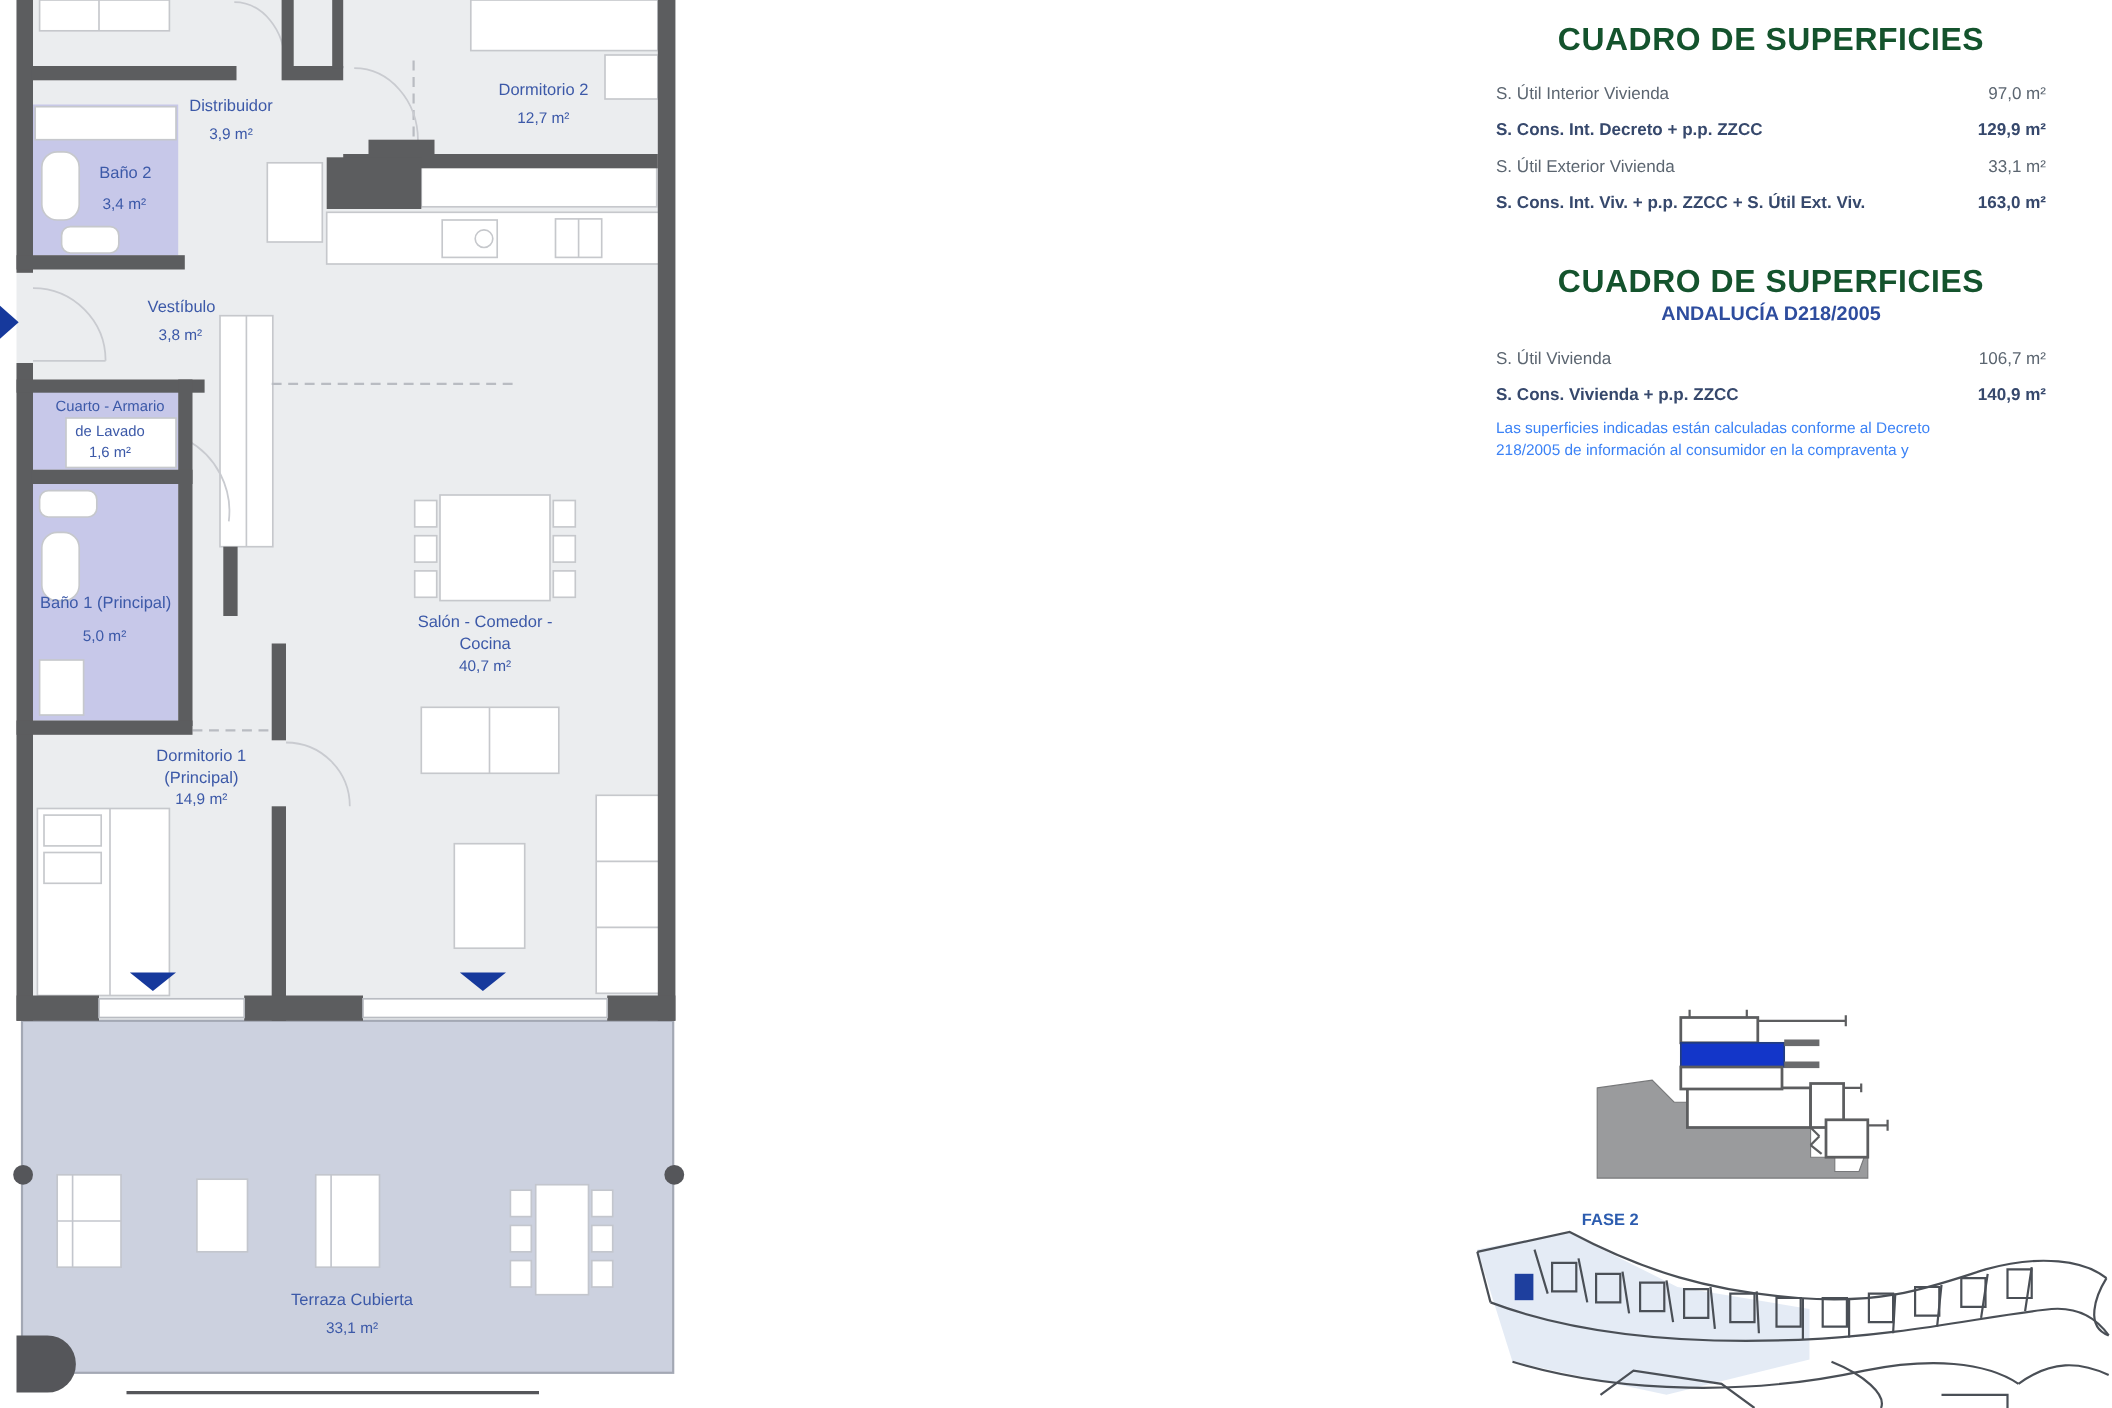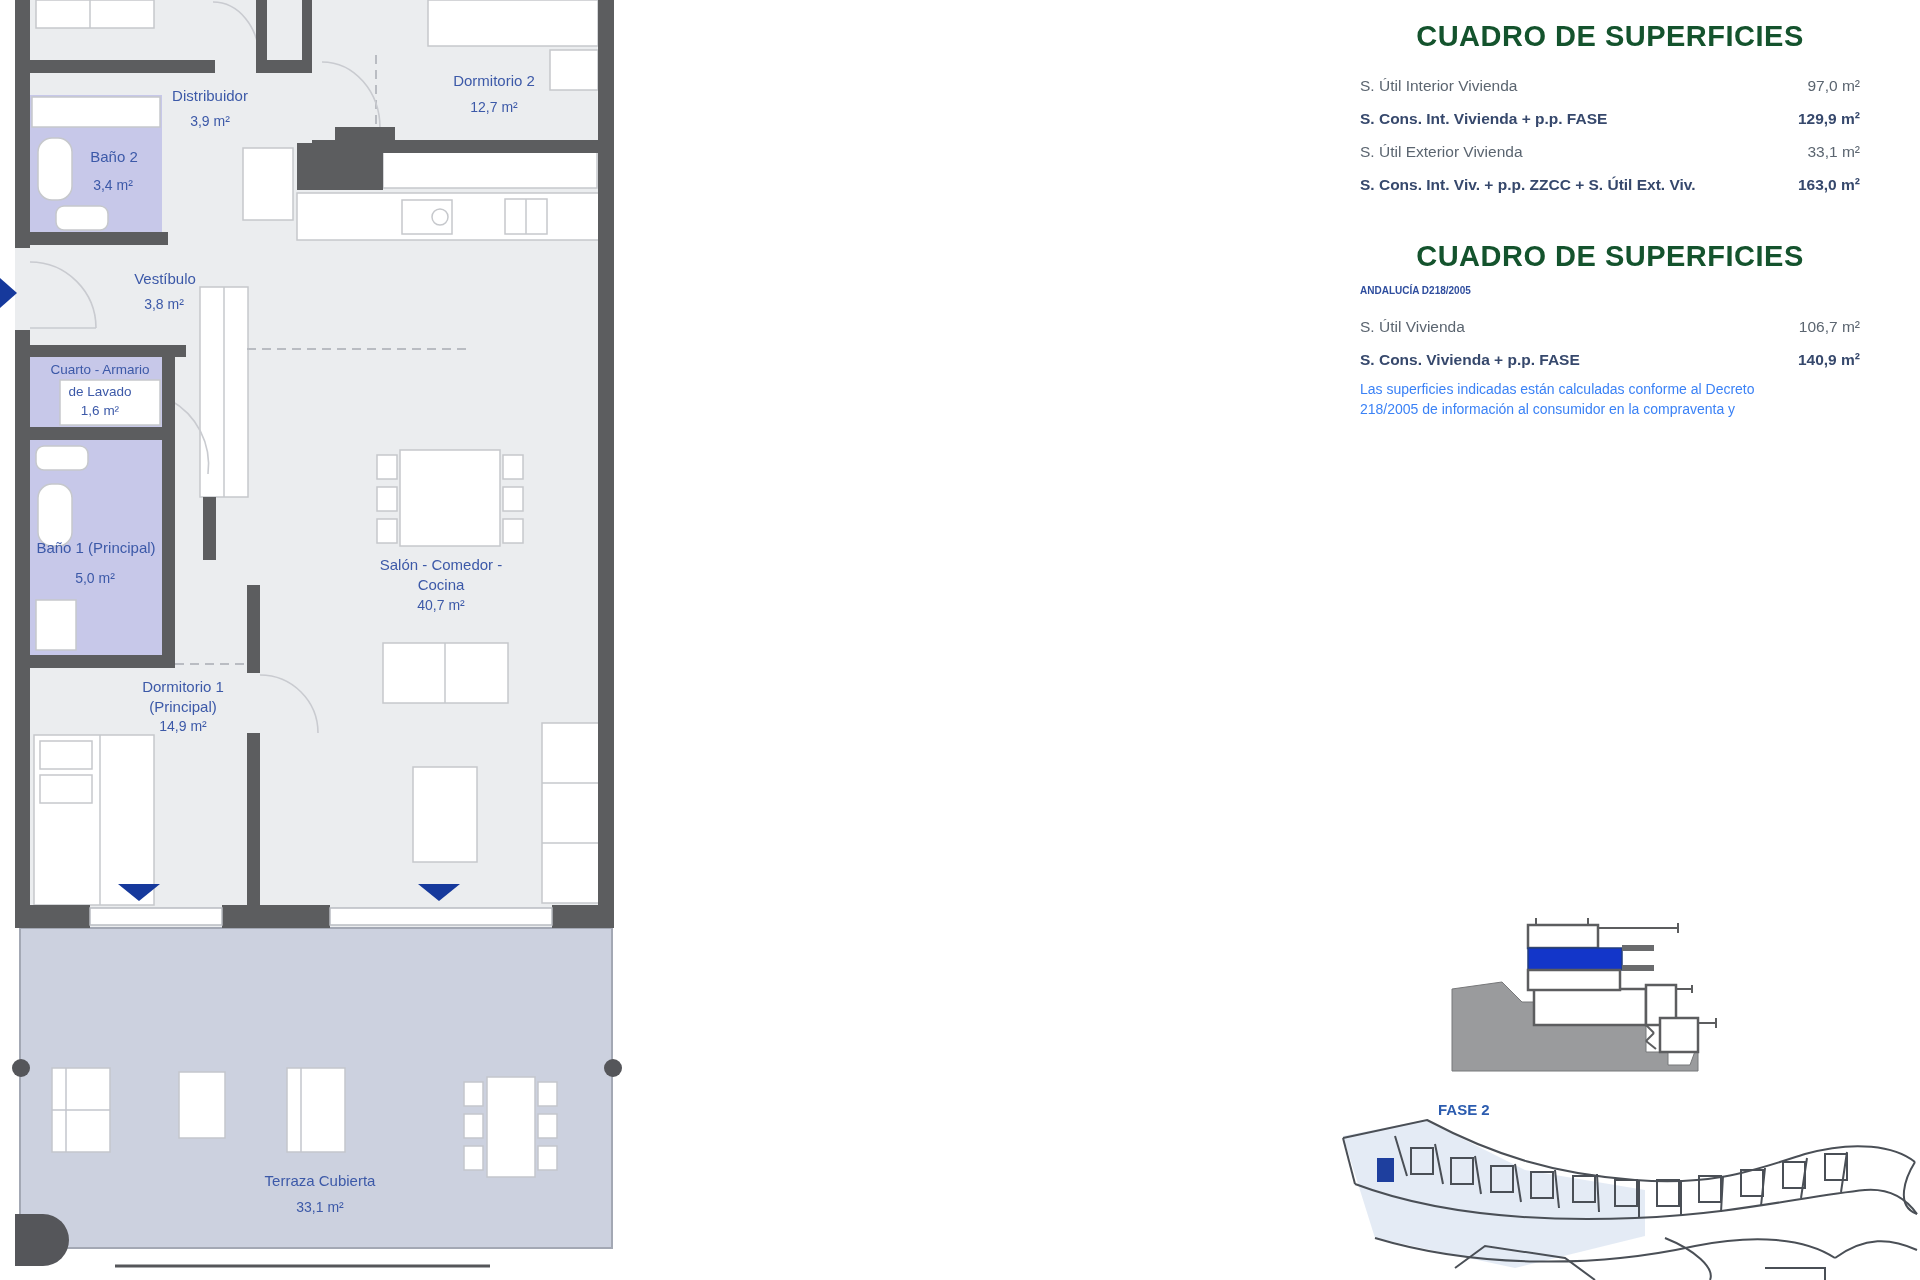--- a/index.html
+++ b/index.html
@@ -3,21 +3,21 @@
 <meta charset="utf-8">
 <style>
   html,body{margin:0;padding:0;background:#ffffff;}
   #stage{position:relative;width:1920px;height:1280px;background:#ffffff;overflow:hidden;
          font-family:"Liberation Sans", sans-serif;}
   svg text{font-family:"Liberation Sans", sans-serif;}
 
   
   .surf-table{position:absolute;width:500px;}
   .surf-title{font-size:29px;font-weight:bold;color:#14532d;text-align:center;letter-spacing:.5px;white-space:nowrap;}
-  .surf-sub{font-size:10px;font-weight:bold;color:#2e4d9e;text-align:left;margin-top:12px;}
+  .surf-sub{font-size:18px;font-weight:bold;color:#2e4d9e;text-align:center;margin-top:2px;}
   .surf-rows{margin-top:16px;}
   .surf-row{display:flex;justify-content:space-between;align-items:baseline;
             font-size:15.5px;color:#5b6570;line-height:33px;white-space:nowrap;}
   .surf-row.bold{font-weight:bold;color:#36486c;}
   .surf-note{font-size:14px;color:#3b82f6;line-height:20px;margin-top:3px;}
 
   .fase-label{position:absolute;left:1438px;top:1101px;font-size:15px;font-weight:bold;color:#2c5caf;z-index:4;}
 
   .abs{position:absolute;}
 </style>
@@ -200,21 +200,21 @@
   </svg>
 
   <div class="surf-table" style="left:1360px;top:20px;">
     <div class="surf-title">CUADRO DE SUPERFICIES</div>
     <div class="surf-rows">
       <div class="surf-row">
         <span>S. Útil Interior Vivienda</span>
         <span>97,0 m²</span>
       </div>
       <div class="surf-row bold">
-        <span>S. Cons. Int. Vivienda + p.p. FASE</span>
+        <span>S. Cons. Int. Decreto + p.p. ZZCC</span>
         <span>129,9 m²</span>
       </div>
       <div class="surf-row">
         <span>S. Útil Exterior Vivienda</span>
         <span>33,1 m²</span>
       </div>
       <div class="surf-row bold">
         <span>S. Cons. Int. Viv. + p.p. ZZCC + S. Útil Ext. Viv.</span>
         <span>163,0 m²</span>
       </div>
@@ -223,21 +223,21 @@
 
   <div class="surf-table" style="left:1360px;top:240px;">
     <div class="surf-title">CUADRO DE SUPERFICIES</div>
     <div class="surf-sub">ANDALUCÍA D218/2005</div>
     <div class="surf-rows" style="margin-top:14px;">
       <div class="surf-row">
         <span>S. Útil Vivienda</span>
         <span>106,7 m²</span>
       </div>
       <div class="surf-row bold">
-        <span>S. Cons. Vivienda + p.p. FASE</span>
+        <span>S. Cons. Vivienda + p.p. ZZCC</span>
         <span>140,9 m²</span>
       </div>
     </div>
     <div class="surf-note">
       <div>Las superficies indicadas están calculadas conforme al Decreto</div>
       <div>218/2005 de información al consumidor en la compraventa y</div>
     </div>
   </div>
 
   <svg class="abs" style="left:1440px;top:905px;" width="290" height="170" viewBox="0 0 290 170">

